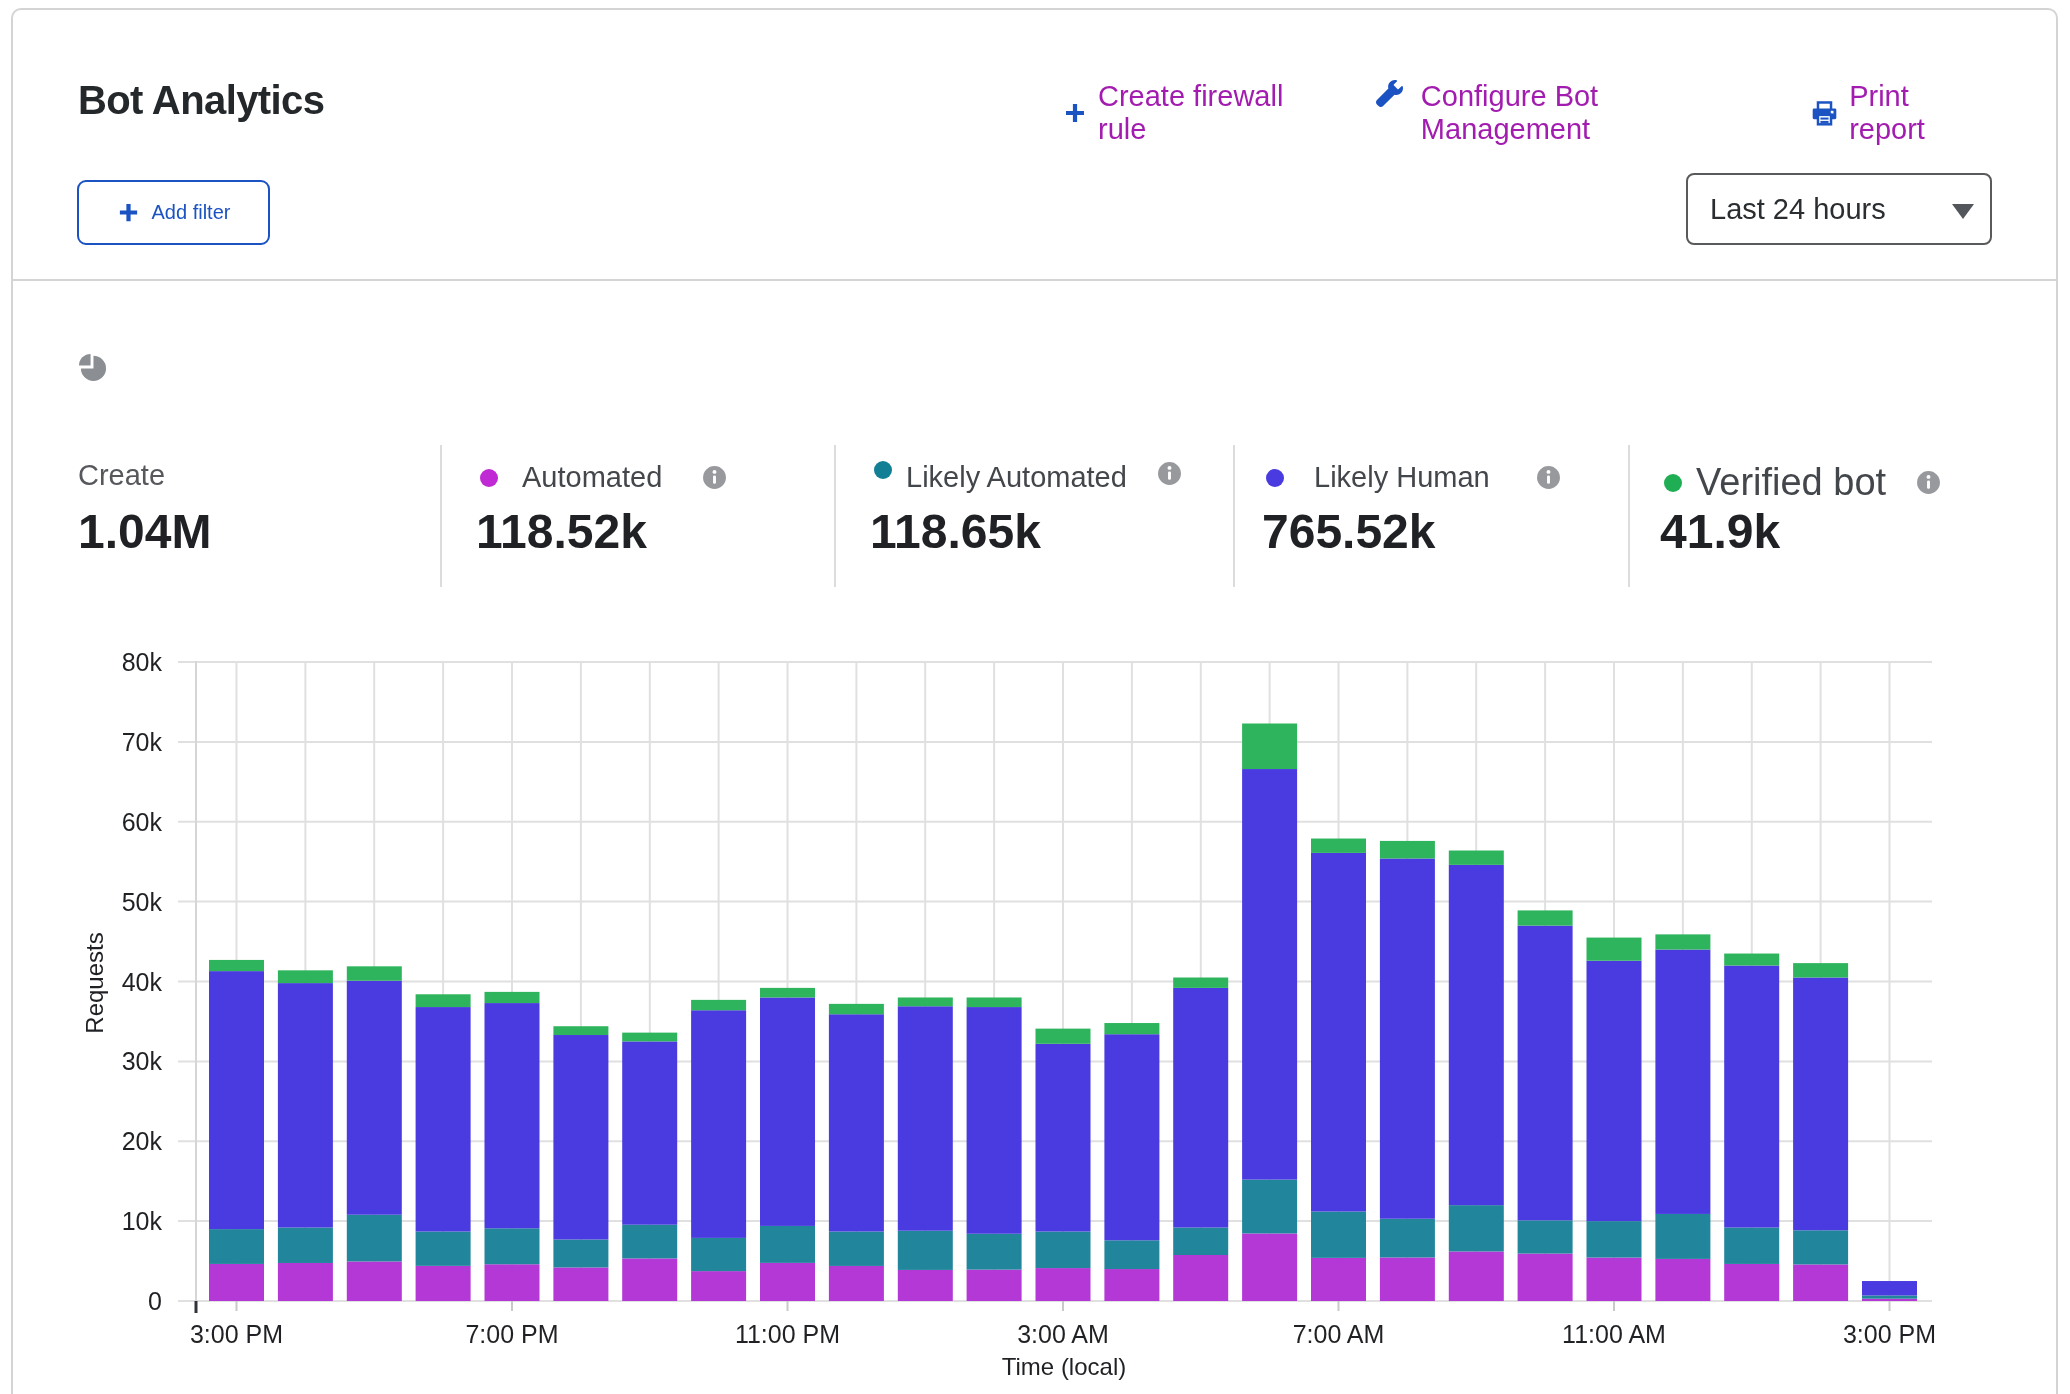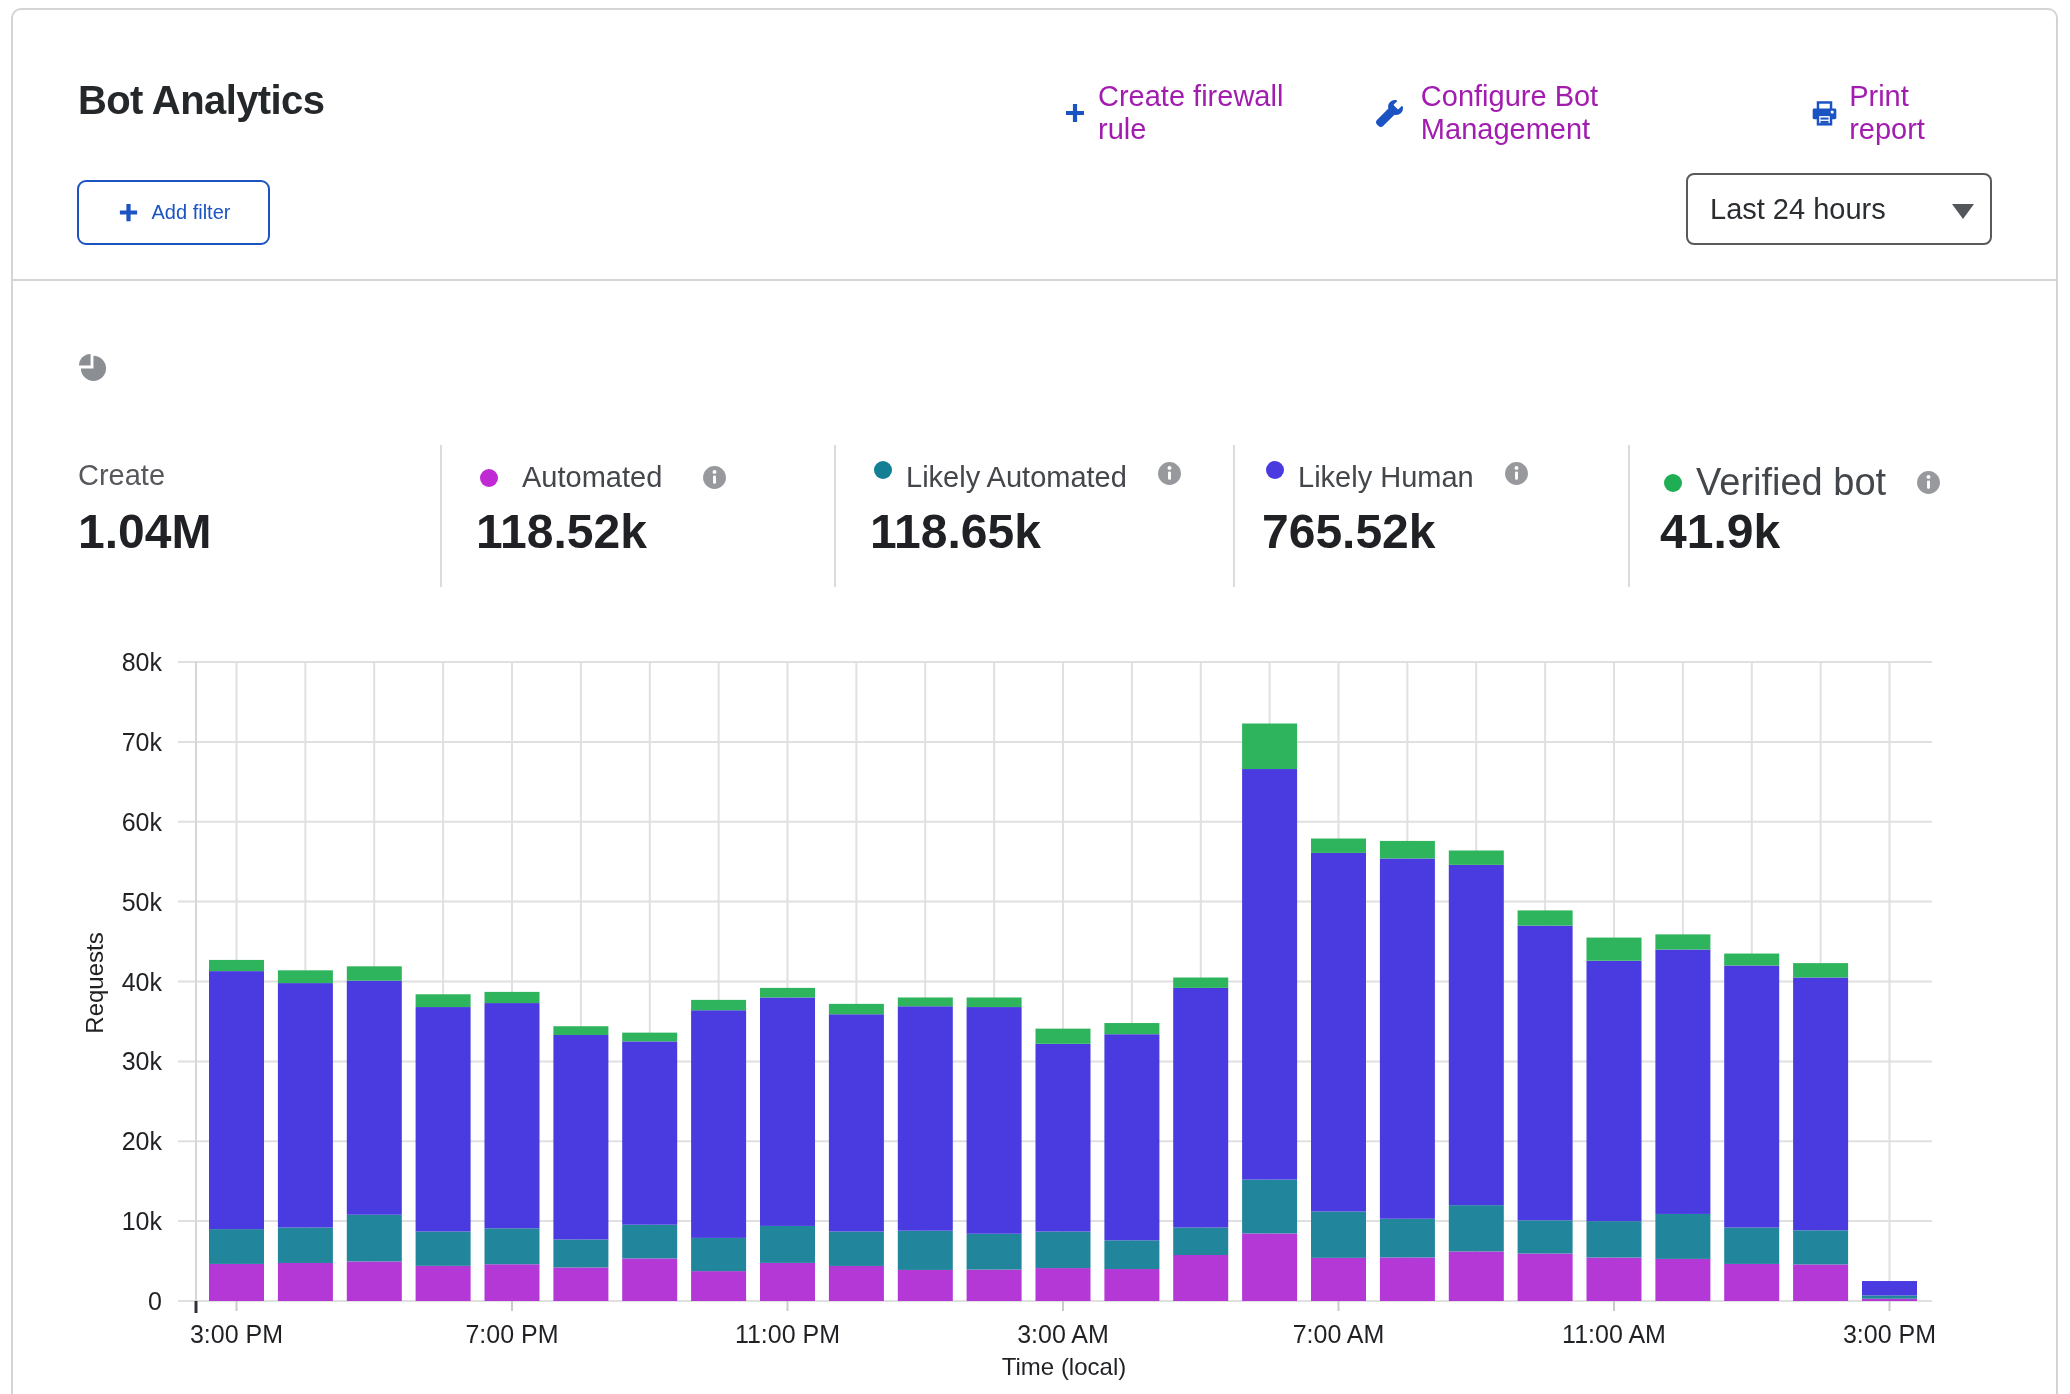--- a/index.html
+++ b/index.html
@@ -8,21 +8,21 @@
 <div style="position:absolute;left:11px;top:8px;width:2047px;height:1500px;border:2px solid #d4d4d4;border-radius:10px;background:#fff"></div>
 <div style="position:absolute;left:78px;top:78px;font-size:40px;font-weight:700;letter-spacing:-0.6px;color:#24282b">Bot Analytics</div>
 
 <div style="position:absolute;left:1063px;top:80px;width:929px;display:flex;justify-content:flex-end;align-items:center;gap:37px;color:#a21caf;font-size:29px">
   <span style="display:flex;align-items:center;gap:11px">
       <svg width="24" height="24" viewBox="0 0 24 24" style="flex:none">
         <path d="M12 3v18M3 12h18" stroke="#1b53c2" stroke-width="4.2" stroke-linecap="butt"></path>
       </svg>
       <span>Create firewall rule</span>
     </span>
-  <span style="display:flex;align-items:center;gap:18px">
+  <span style="display:flex;gap:18px">
       <svg width="27" height="27" viewBox="0 0 512 512" style="flex:none">
         <path fill="#1b53c2" d="M507.7 122.8c-2.9-10.6-16.1-14.2-23.9-6.4l-54.5 54.5c-6.2 6.2-16.4 6.2-22.6 0l-65.5-65.5c-6.2-6.2-6.2-16.4 0-22.6l54.5-54.5c7.8-7.8 4.2-21-6.4-23.9C379 1.4 368.6 0 358 0c-70.7 0-128 57.3-128 128 0 11.5 1.5 22.7 4.4 33.3L17.9 377.8c-23.9 23.9-23.9 62.6 0 86.5l29.8 29.8c23.9 23.9 62.6 23.9 86.5 0l216.4-216.4c10.6 2.9 21.8 4.4 33.3 4.4 70.7 0 128-57.3 128-128 0-10.6-1.4-21-4.2-30.9z"></path>
       </svg>
       <span>Configure Bot Management</span>
     </span>
   <span style="display:flex;align-items:center;gap:11px">
       <svg width="27" height="27" viewBox="0 0 24 24" style="flex:none">
         <rect x="6.2" y="2.2" width="11.6" height="7" fill="#fff" stroke="#1b53c2" stroke-width="2.2"></rect>
         <rect x="1.5" y="7.6" width="21" height="9.4" rx="1.2" fill="#1b53c2"></rect>
         <rect x="17.6" y="9.6" width="2.4" height="2.4" fill="#fff"></rect>
@@ -70,21 +70,21 @@
 <div style="position:absolute;left:874px;top:461px;display:flex;align-items:flex-start;gap:14px">
     <span style="width:18px;height:18px;border-radius:50%;background:#137f95;flex:none"></span>
     <span style="font-size:29px;color:#43464a">Likely Automated</span>
     <svg width="25" height="25" viewBox="0 0 24 24" style="flex:none;margin-left:16px">
       <circle cx="12" cy="12" r="11" fill="#97999d"></circle>
       <rect x="10.6" y="10" width="2.8" height="8" rx="1.2" fill="#fff"></rect>
       <circle cx="12" cy="6.6" r="1.9" fill="#fff"></circle>
     </svg>
   </div>
 <div style="position:absolute;left:870px;top:504px;font-size:48px;font-weight:700;color:#1f2124">118.65k</div>
-<div style="position:absolute;left:1266px;top:461px;display:flex;gap:14px">
+<div style="position:absolute;left:1266px;top:461px;display:flex;align-items:center;gap:30px">
     <span style="width:18px;height:18px;border-radius:50%;background:#4a3be0;flex:none"></span>
     <span style="font-size:29px;color:#43464a">Likely Human</span>
     <svg width="25" height="25" viewBox="0 0 24 24" style="flex:none;margin-left:16px">
       <circle cx="12" cy="12" r="11" fill="#97999d"></circle>
       <rect x="10.6" y="10" width="2.8" height="8" rx="1.2" fill="#fff"></rect>
       <circle cx="12" cy="6.6" r="1.9" fill="#fff"></circle>
     </svg>
   </div>
 <div style="position:absolute;left:1262px;top:504px;font-size:48px;font-weight:700;color:#1f2124">765.52k</div>
 <div style="position:absolute;left:1664px;top:461px;display:flex;align-items:center;gap:14px">

